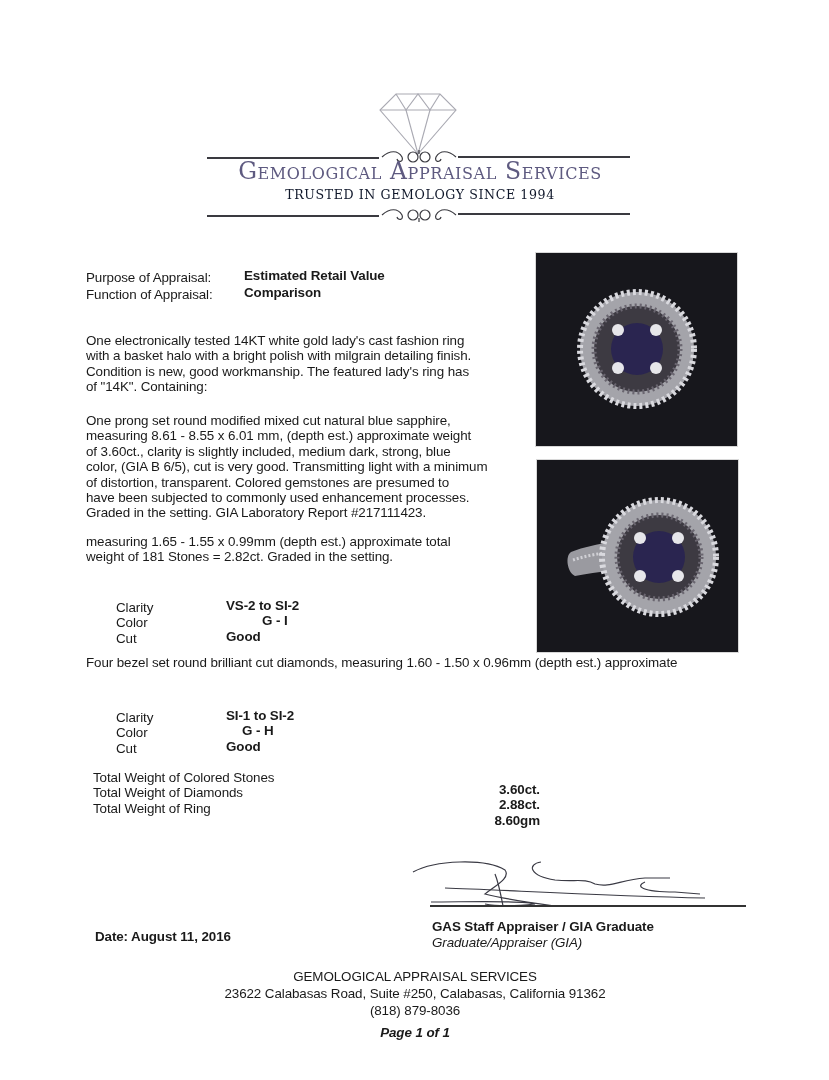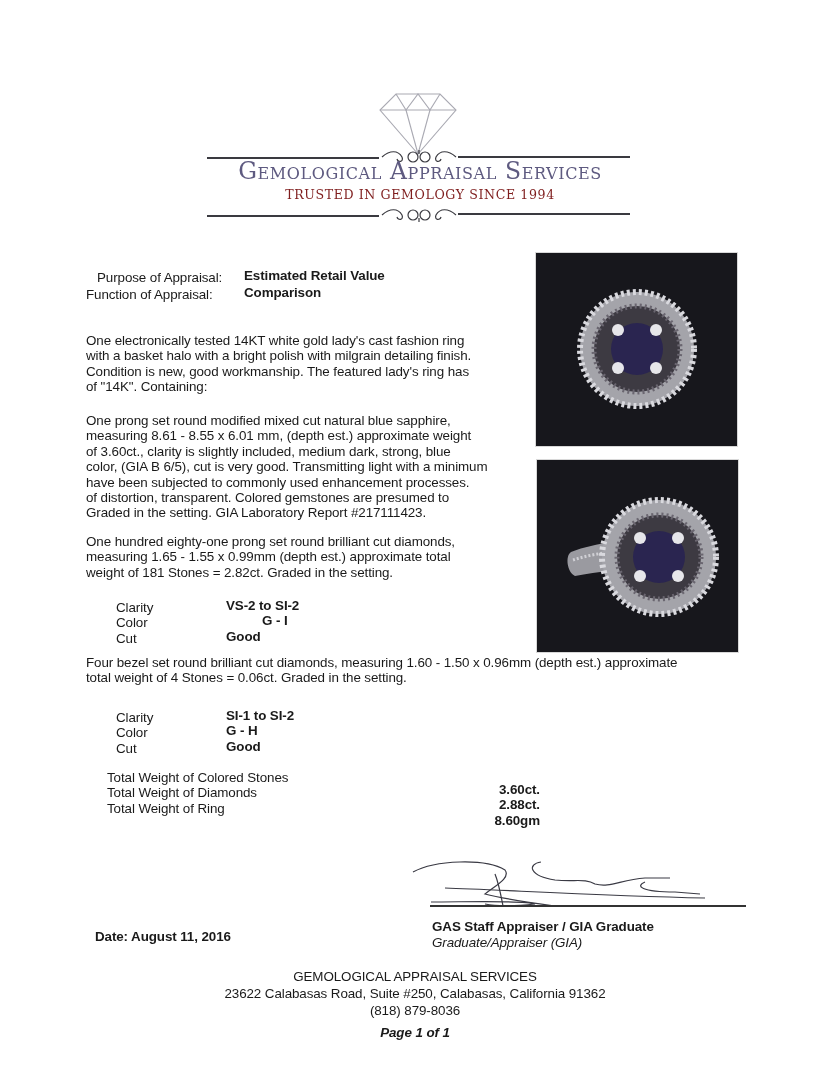--- a/index.html
+++ b/index.html
@@ -10,21 +10,21 @@
   .bold { font-weight: bold; }
 
   
   #logo-diamond { left: 378px; top: 90px; width: 80px; height: 68px; }
   .hline { position: absolute; height: 2px; background: #3a3a40; }
   #brand-title { left: 205px; top: 157px; width: 430px; text-align: center;
        font-family: "DejaVu Serif", serif; font-size: 23.5px; letter-spacing: 0.6px;
        color: #5e5a80; white-space: nowrap; font-variant: small-caps; }
   #brand-tagline { left: 205px; top: 187px; width: 430px; text-align: center;
        font-family: "DejaVu Serif", serif; font-size: 12.6px; letter-spacing: 0.6px;
-       color: #7f1d1d; white-space: nowrap; }
+       color: #0f172a; white-space: nowrap; }
 
   
   .field-label { width: 160px; }
   .field-value { font-weight: bold; }
 
   .para { width: 440px; }
   .para-wide { width: 640px; }
 
   .grade-label { width: 110px; }
   .grade-value { font-weight: bold; }
@@ -73,44 +73,43 @@
 <div class="abs" style="left:380px; top:206px; width:78px; height:18px;">
   <svg viewBox="0 0 78 18" width="78" height="18" fill="none" stroke="#3a3a40" stroke-width="1.2">
     <path d="M2,9 C10,2 18,2 22,9 C24,14 18,15 17,11"></path>
     <path d="M76,9 C68,2 60,2 56,9 C54,14 60,15 61,11"></path>
     <circle cx="33" cy="9" r="5"></circle>
       <circle cx="45" cy="9" r="5"></circle>
     <path d="M39,12 L39,16"></path>
   </svg>
 </div>
 
-<div class="abs txt field-label" style="left:86px; top:270px;margin-left:11px;">Purpose of Appraisal:</div>
+<div class="abs txt field-label" style="left:86px; top:270px;">Purpose of Appraisal:</div>
 <div class="abs txt field-value" style="left:244px; top:268px;">Estimated Retail Value</div>
 <div class="abs txt field-label" style="left:86px; top:287px;">Function of Appraisal:</div>
 <div class="abs txt field-value" style="left:244px; top:285px;">Comparison</div>
 
 <div class="abs txt para" style="left:86px; top:321px;margin-top:12px;">
   <div>One electronically tested 14KT white gold lady's cast fashion ring</div>
   <div>with a basket halo with a bright polish with milgrain detailing finish.</div>
   <div>Condition is new, good workmanship. The featured lady's ring has</div>
   <div>of "14K".  Containing:</div>
 </div>
 
 <div class="abs txt para" style="left:86px; top:413px;">
   <div>One prong set round modified mixed cut natural blue sapphire,</div>
   <div>measuring 8.61 - 8.55 x 6.01 mm, (depth est.) approximate weight</div>
   <div>of 3.60ct., clarity is slightly included, medium dark, strong, blue</div>
   <div>color, (GIA B 6/5), cut is very good. Transmitting light with a minimum</div>
+  <div>of distortion, transparent. Colored gemstones are presumed to</div>
   <div>have been subjected to commonly used enhancement processes.</div>
-  <div>of distortion, transparent. Colored gemstones are presumed to</div>
   <div>Graded in the setting. GIA Laboratory Report #217111423.</div>
 </div>
 
 <div class="abs txt para" style="left:86px; top:534px;">
-  <div>One hundred eighty-one prong set round brilliant cut diamonds,</div>
   <div>measuring 1.65 - 1.55 x 0.99mm (depth est.) approximate total</div>
   <div>weight of 181 Stones = 2.82ct. Graded in the setting.</div>
 </div>
 
 <div class="abs txt" style="left:116px; top:600px;">
   <div style="display:flex;">
       <span class="grade-label">Clarity</span>
       <span class="grade-value" style="margin-top:-2px;">VS-2 to SI-2</span>
     </div>
   <div style="display:flex;">
@@ -118,39 +117,38 @@
       <span class="grade-value" style="margin-top:-2px;margin-left:36px;">G - I</span>
     </div>
   <div style="display:flex;">
       <span class="grade-label">Cut</span>
       <span class="grade-value" style="margin-top:-2px;">Good</span>
     </div>
 </div>
 
 <div class="abs txt para-wide" style="left:86px; top:655px;">
   <div>Four bezel set round brilliant cut diamonds, measuring 1.60 - 1.50 x 0.96mm (depth est.) approximate</div>
-  <div>total weight of 4 Stones = 0.06ct. Graded in the setting.</div>
 </div>
 
 <div class="abs txt" style="left:116px; top:710px;">
   <div style="display:flex;">
       <span class="grade-label">Clarity</span>
       <span class="grade-value" style="margin-top:-2px;">SI-1 to SI-2</span>
     </div>
   <div style="display:flex;">
       <span class="grade-label">Color</span>
-      <span class="grade-value" style="margin-top:-2px;">G - H</span>
+      <span class="grade-value" style="margin-top:-2px;margin-left:16px;">G - H</span>
     </div>
   <div style="display:flex;">
       <span class="grade-label">Cut</span>
       <span class="grade-value" style="margin-top:-2px;">Good</span>
     </div>
 </div>
 
-<div class="abs txt" style="left:107px; top:770px; width:200px;">
+<div class="abs txt" style="left:93px; top:770px; width:200px;">
   <div>Total Weight of Colored Stones</div>
   <div>Total Weight of Diamonds</div>
   <div>Total Weight of Ring</div>
 </div>
 <div class="abs txt bold" style="left:470px; top:782px; width:70px; text-align:right;">
   <div>3.60ct.</div>
   <div>2.88ct.</div>
   <div>8.60gm</div>
 </div>
 

